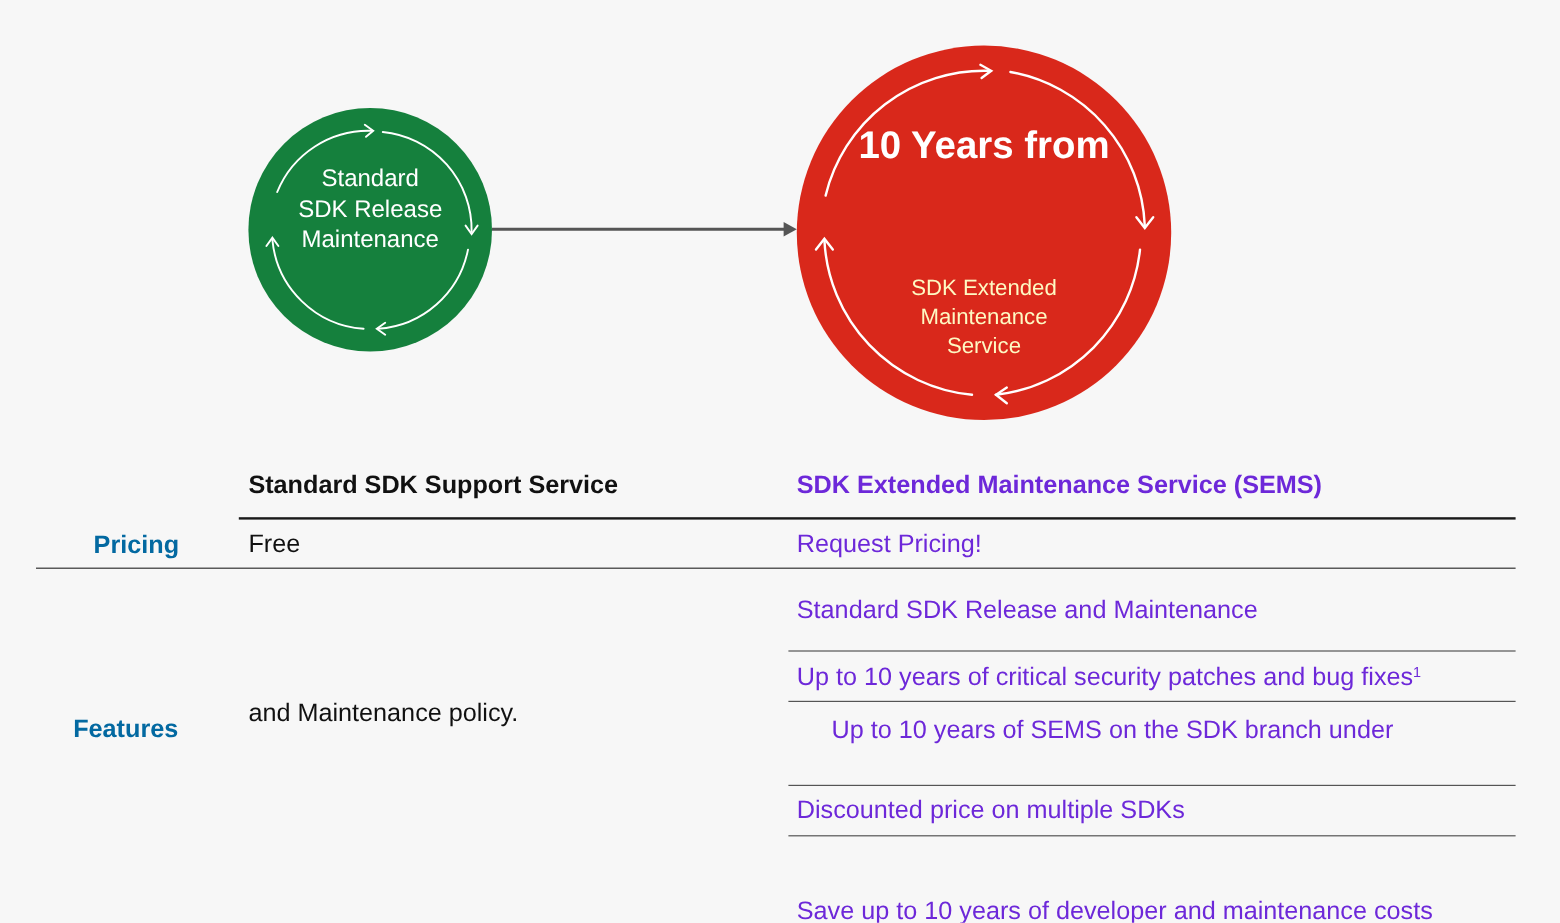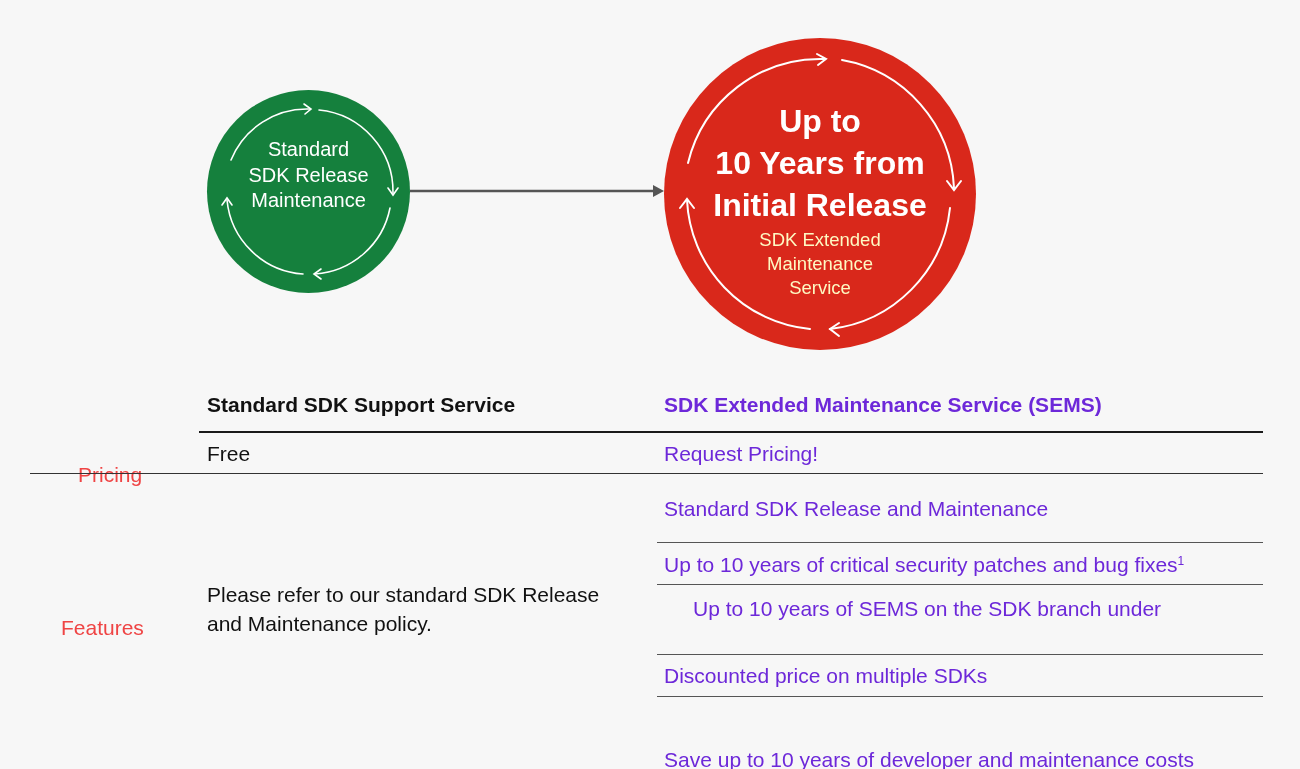--- a/index.html
+++ b/index.html
@@ -18,21 +18,21 @@
   .red-sub { position: absolute; left: 0; top: 190px; width: 312px; text-align: center;
     color: #fef9c3; font-size: 18.5px; line-height: 24px; }
 
   .connector { position: absolute; left: 410px; top: 182px; }
 
   .txt { position: absolute; white-space: nowrap; }
   .hdr { font-weight: bold; font-size: 21px; }
   .black { color: #111111; }
   .red { color: #6d28d9; }
   .cell { font-size: 21px; }
-  .rowlabel { font-weight: normal; font-size: 21px; color: #ef4444; margin-top: 20px; }
+  .rowlabel { font-weight: bold; font-size: 21px; color: #0369a1; }
   sup { font-size: 12px; vertical-align: 7px; }
 
   .line { position: absolute; height: 0; }
   .line-thick { border-top: 2px solid #1a1a1a; }
   .line-thin { border-top: 1.5px solid #333333; }
   .line-sub { border-top: 1.5px solid #555555; }
 </style>
 </head>
 <body>
 
@@ -68,23 +68,21 @@
       <path d="M 178 22 A 136 136 0 0 1 290 150"></path>
       <path d="M 286 170 A 136 136 0 0 1 166 291"></path>
       <path d="M 146 291 A 136 136 0 0 1 23 162"></path>
       <path d="M 153 16 L 162 21 L 154 27"></path>
       <path d="M 283 143 L 290 152 L 297 143"></path>
       <path d="M 175 285 L 166 291 L 175 298"></path>
       <path d="M 16 170 L 23 161 L 30 170"></path>
     </g>
   </svg>
   <div class="red-title">
-    <div>Up to</div>
     <div>10 Years from</div>
-    <div>Initial Release</div>
   </div>
   <div class="red-sub">
     <div>SDK Extended</div>
     <div>Maintenance</div>
     <div>Service</div>
   </div>
 </div>
 
 <div class="txt hdr black" style="left:207px; top:393px;">Standard SDK Support Service</div>
 <div class="txt hdr red" style="left:664px; top:393px;">SDK Extended Maintenance Service (SEMS)</div>
@@ -92,21 +90,20 @@
 <div class="line line-thick" style="left:199px; width:1064px; top:431px;"></div>
 
 <div class="txt rowlabel" style="left:78px; top:443px;">Pricing</div>
 <div class="txt cell black" style="left:207px; top:442px;">Free</div>
 <div class="txt cell red" style="left:664px; top:442px;">Request Pricing!</div>
 
 <div class="line line-thin" style="left:30px; width:1233px; top:473px;"></div>
 
 <div class="txt rowlabel" style="left:61px; top:596px;">Features</div>
 <div class="txt cell black" style="left:207px; top:580px; line-height:29px;">
-  <div>Please refer to our standard SDK Release</div>
   <div>and Maintenance policy.</div>
 </div>
 
 <div class="txt cell red" style="left:664px; top:497px;">Standard SDK Release and Maintenance</div>
 <div class="line line-sub" style="left:657px; width:606px; top:542px;"></div>
 
 <div class="txt cell red" style="left:664px; top:553px;"><span>Up to 10 years of critical security patches and bug fixes</span><sup>1</sup></div>
 <div class="line line-sub" style="left:657px; width:606px; top:584px;"></div>
 
 <div class="txt cell red" style="left:693px; top:594px; line-height:30px;">

